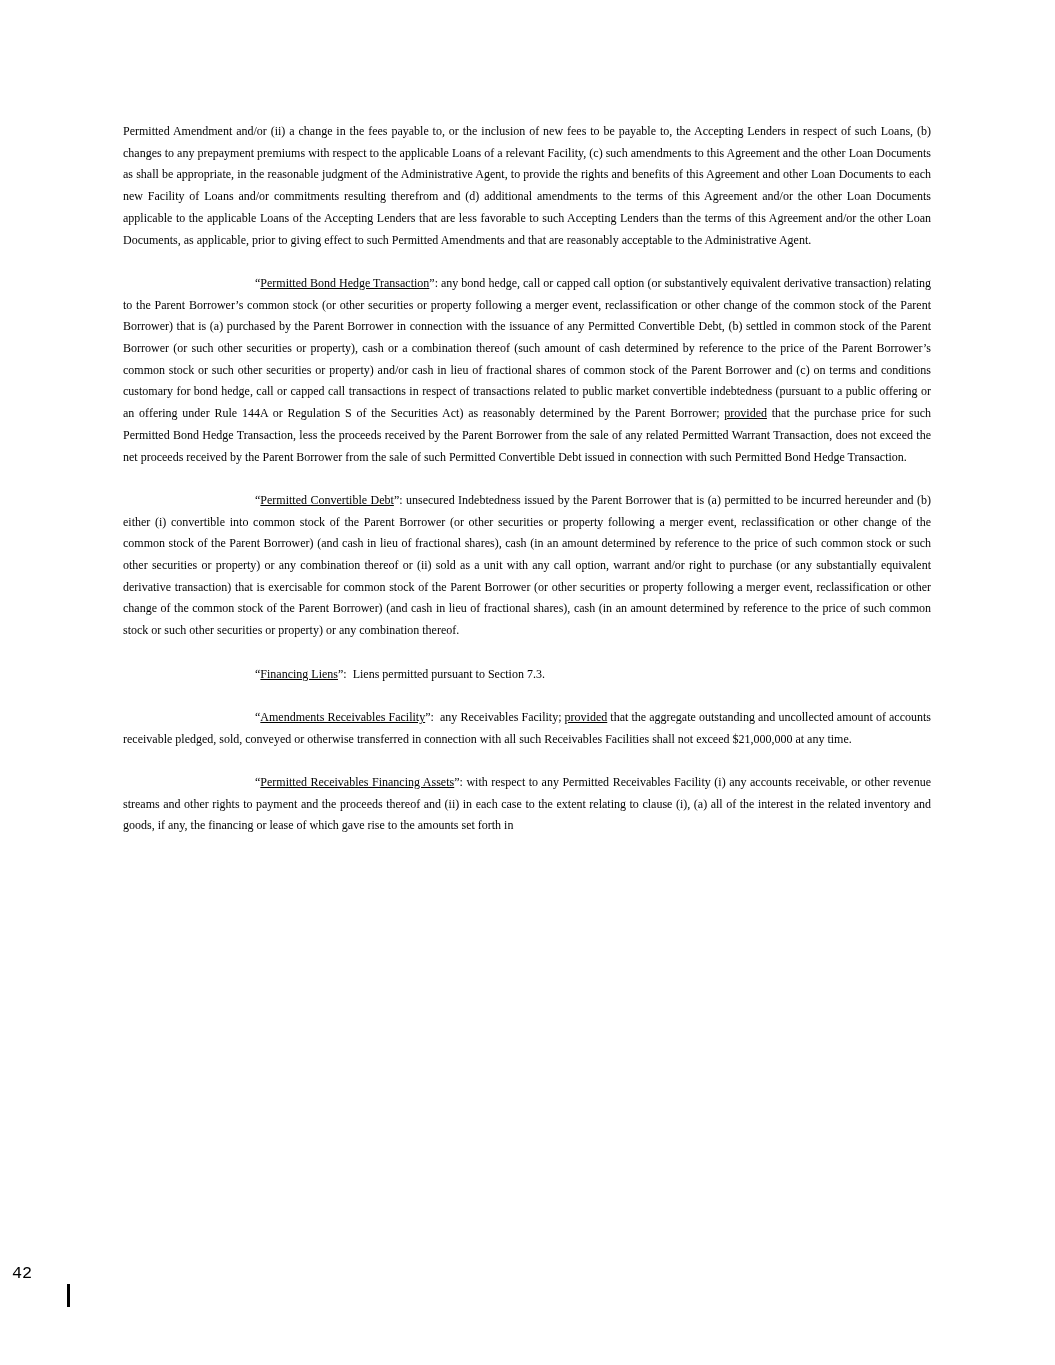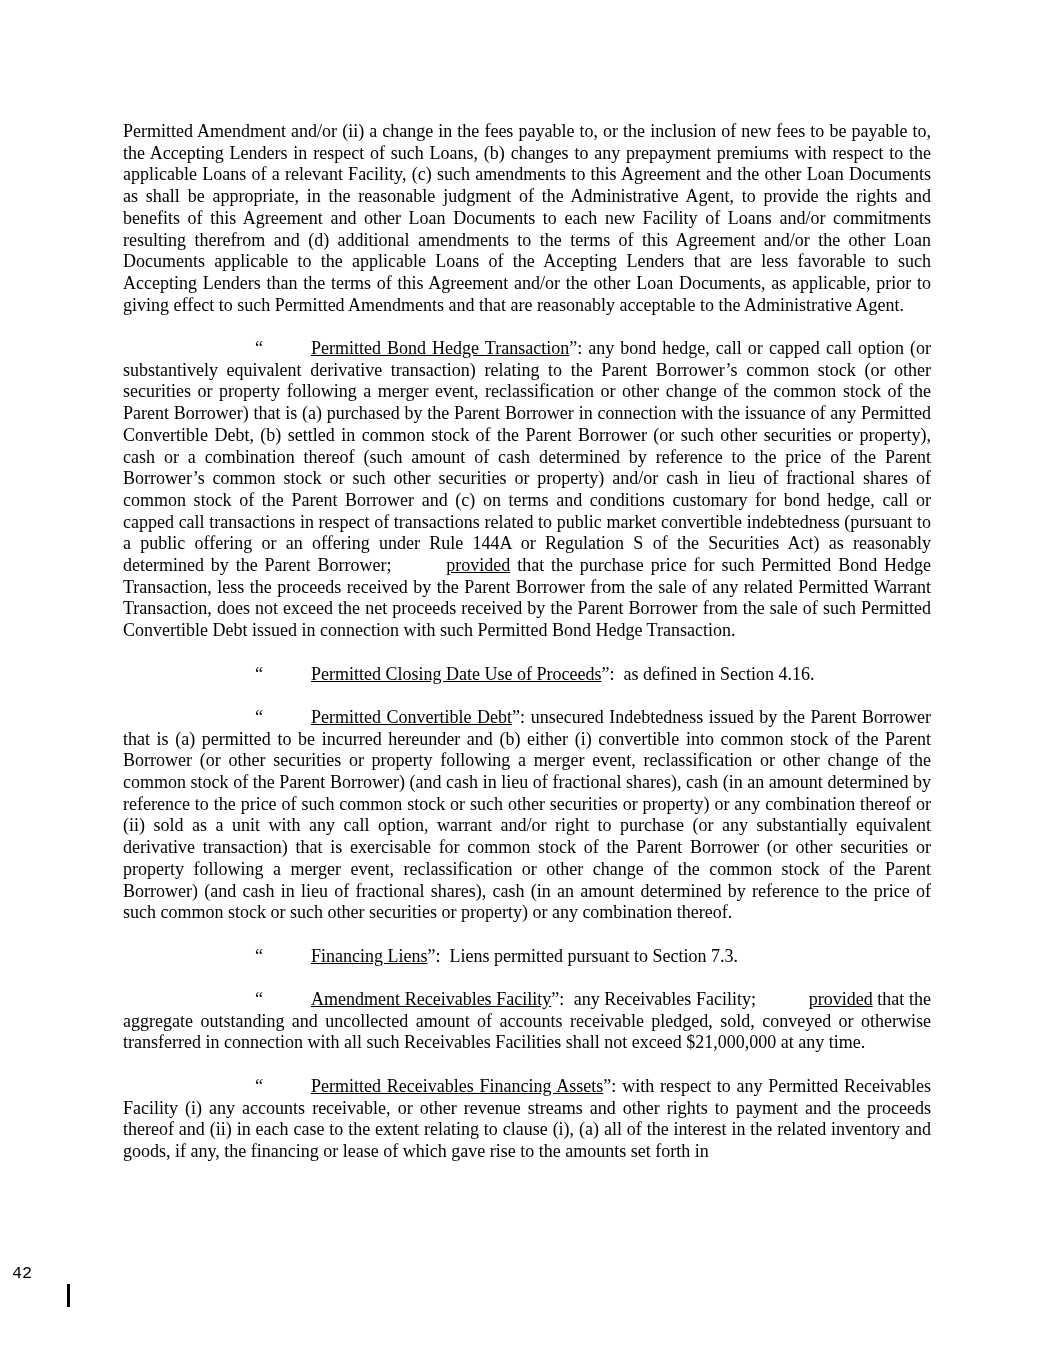--- a/index.html
+++ b/index.html
@@ -18,34 +18,33 @@
     position: absolute;
     inset: 0;
     background: #ffffff;
     overflow: hidden;
   }
   .text-block {
     position: absolute;
     left: 123px;
     top: 121px;
     width: 808px;
-    font-size: 18px;
+    font-size: 12px;
     line-height: 21.7px;
     text-align: justify;
   }
   .text-block p {
     margin: 0 0 21.7px 0;
     text-indent: 132px;
   }
   .text-block p.continuation {
     text-indent: 0;
   }
   .u {
     text-decoration: underline;
-    margin-left: 48px;
   }
   .page-number {
     position: absolute;
     left: 12px;
     top: 1264px;
     width: 100%;
     text-align: left;
     font-size: 16.8px;
     font-family: Liberation Mono, monospace;
   }
@@ -61,27 +60,26 @@
 </head>
 <body>
 
 <div class="page">
 
   <div class="text-block">
     <p class="continuation"><span>Permitted Amendment and/or (ii) a change in the fees payable to, or the inclusion of new fees to be payable to, the Accepting Lenders in respect of such Loans, (b) changes to any prepayment premiums with respect to the applicable Loans of a relevant Facility, (c) such amendments to this Agreement and the other Loan Documents as shall be appropriate, in the reasonable judgment of the Administrative Agent, to provide the rights and benefits of this Agreement and other Loan Documents to each new Facility of Loans and/or commitments resulting therefrom and (d) additional amendments to the terms of this Agreement and/or the other Loan Documents applicable to the applicable Loans of the Accepting Lenders that are less favorable to such Accepting Lenders than the terms of this Agreement and/or the other Loan Documents, as applicable, prior to giving effect to such Permitted Amendments and that are reasonably acceptable to the Administrative Agent.</span></p>
 
     <p><span>“</span><span class="u">Permitted Bond Hedge Transaction</span><span>”: any bond hedge, call or capped call option (or substantively equivalent derivative transaction) relating to the Parent Borrower’s common stock (or other securities or property following a merger event, reclassification or other change of the common stock of the Parent Borrower) that is (a) purchased by the Parent Borrower in connection with the issuance of any Permitted Convertible Debt, (b) settled in common stock of the Parent Borrower (or such other securities or property), cash or a combination thereof (such amount of cash determined by reference to the price of the Parent Borrower’s common stock or such other securities or property) and/or cash in lieu of fractional shares of common stock of the Parent Borrower and (c) on terms and conditions customary for bond hedge, call or capped call transactions in respect of transactions related to public market convertible indebtedness (pursuant to a public offering or an offering under Rule 144A or Regulation S of the Securities Act) as reasonably determined by the Parent Borrower; </span><span class="u">provided</span><span> that the purchase price for such Permitted Bond Hedge Transaction, less the proceeds received by the Parent Borrower from the sale of any related Permitted Warrant Transaction, does not exceed the net proceeds received by the Parent Borrower from the sale of such Permitted Convertible Debt issued in connection with such Permitted Bond Hedge Transaction.</span></p>
 
-    <p><span>“</span><span class="u">Permitted Closing Date Use of Proceeds</span><span>”:&nbsp; as defined in Section 4.16.</span></p>
 
     <p><span>“</span><span class="u">Permitted Convertible Debt</span><span>”: unsecured Indebtedness issued by the Parent Borrower that is (a) permitted to be incurred hereunder and (b) either (i) convertible into common stock of the Parent Borrower (or other securities or property following a merger event, reclassification or other change of the common stock of the Parent Borrower) (and cash in lieu of fractional shares), cash (in an amount determined by reference to the price of such common stock or such other securities or property) or any combination thereof or (ii) sold as a unit with any call option, warrant and/or right to purchase (or any substantially equivalent derivative transaction) that is exercisable for common stock of the Parent Borrower (or other securities or property following a merger event, reclassification or other change of the common stock of the Parent Borrower) (and cash in lieu of fractional shares), cash (in an amount determined by reference to the price of such common stock or such other securities or property) or any combination thereof.</span></p>
 
     <p><span>“</span><span class="u">Financing Liens</span><span>”:&nbsp; Liens permitted pursuant to Section 7.3.</span></p>
 
-    <p><span>“</span><span class="u">Amendment Receivables Facility</span><span>”:&nbsp; any Receivables Facility; </span><span class="u">provided</span><span> that the aggregate outstanding and uncollected amount of accounts receivable pledged, sold, conveyed or otherwise transferred in connection with all such Receivables Facilities shall not exceed $21,000,000 at any time.</span></p>
+    <p><span>“</span><span class="u">Amendments Receivables Facility</span><span>”:&nbsp; any Receivables Facility; </span><span class="u">provided</span><span> that the aggregate outstanding and uncollected amount of accounts receivable pledged, sold, conveyed or otherwise transferred in connection with all such Receivables Facilities shall not exceed $21,000,000 at any time.</span></p>
 
     <p><span>“</span><span class="u">Permitted Receivables Financing Assets</span><span>”: with respect to any Permitted Receivables Facility (i) any accounts receivable, or other revenue streams and other rights to payment and the proceeds thereof and (ii) in each case to the extent relating to clause (i), (a) all of the interest in the related inventory and goods, if any, the financing or lease of which gave rise to the amounts set forth in</span></p>
   </div>
 
   <div class="page-number">42</div>
 
   <div class="change-bar"></div>
 
 </div>
 

